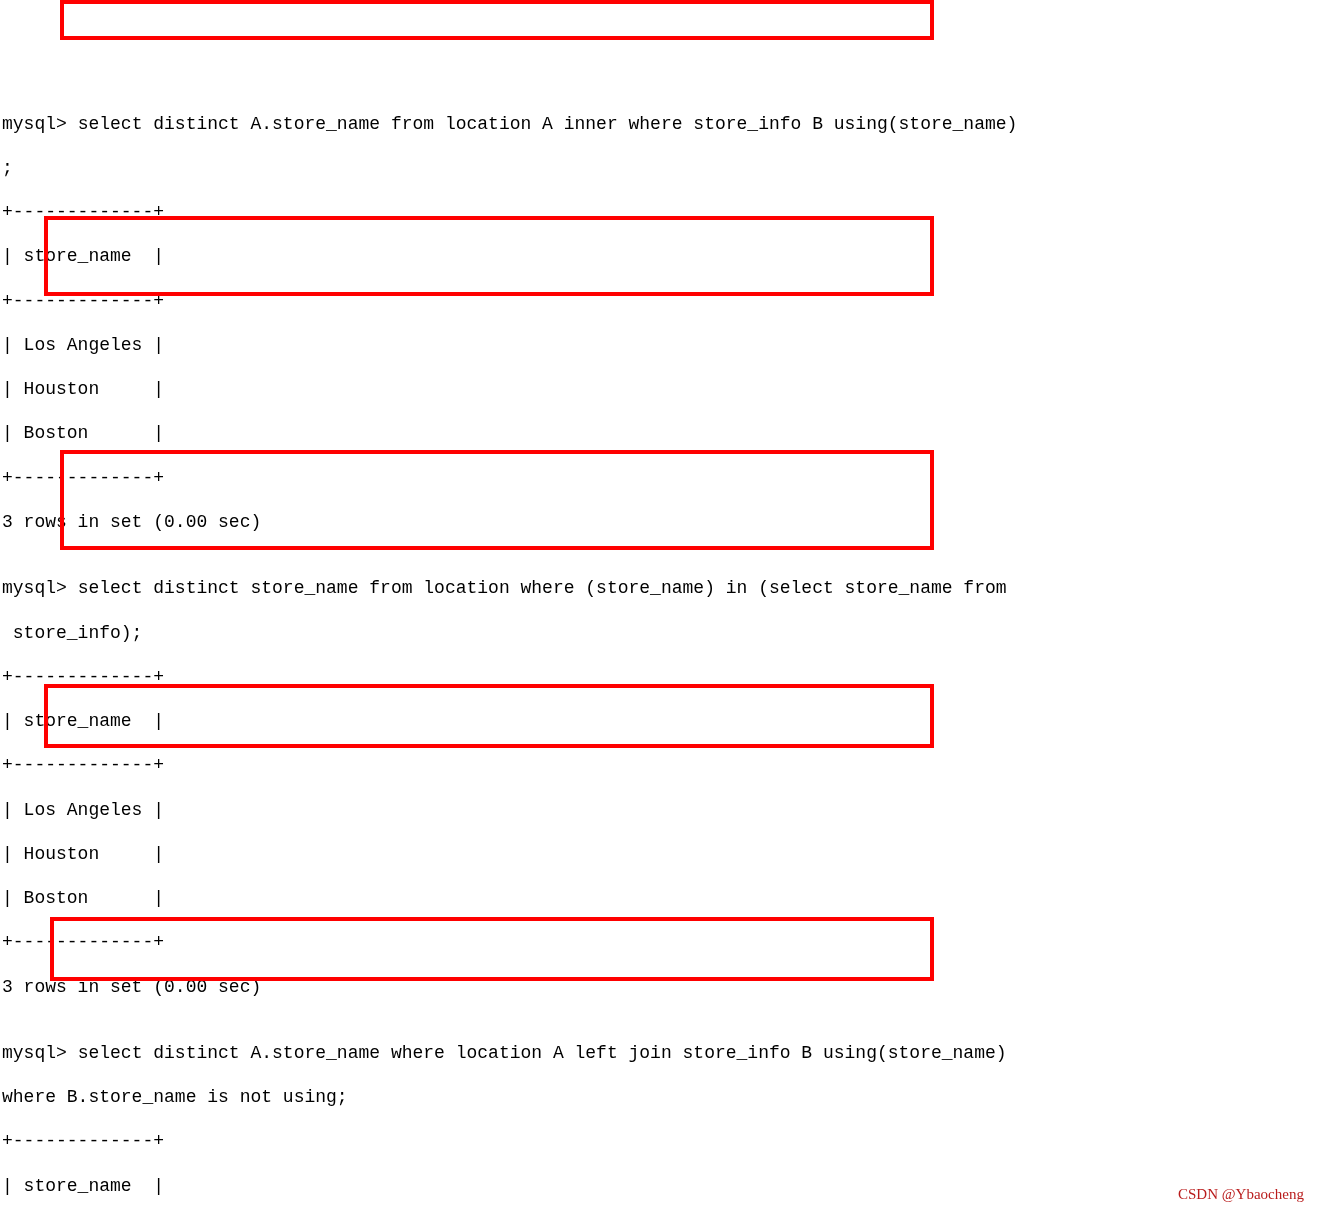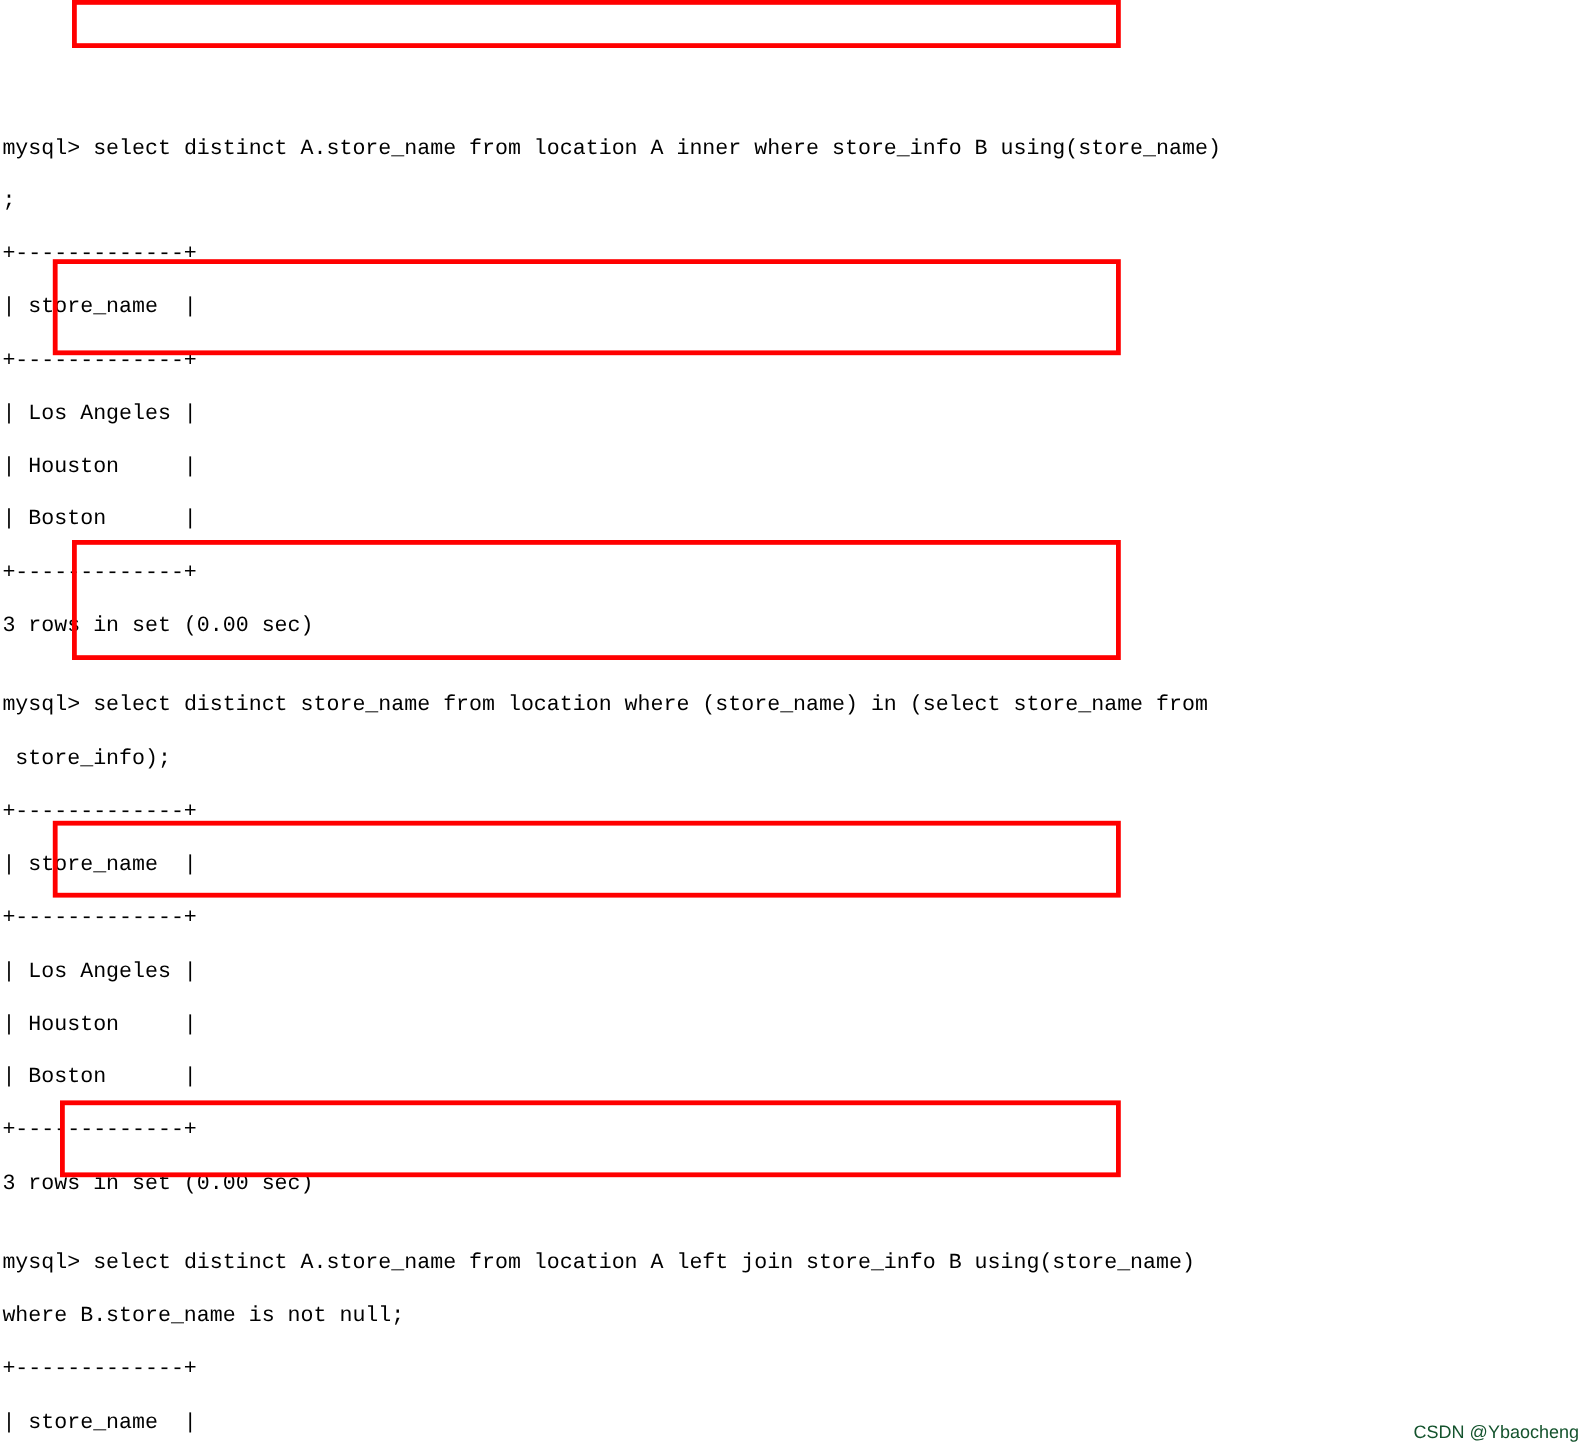--- a/index.html
+++ b/index.html
@@ -17,23 +17,23 @@
       display: block;
     }
     .highlight-box {
       position: absolute;
       border: 4px solid #ff0000;
       background: transparent;
       pointer-events: none;
     }
     .watermark {
       position: absolute;
-      font-family: Liberation Sans, sans-serif;
+      font-family: Liberation Serif, serif;
       font-size: 15px;
-      color: #14532d;
+      color: #b91c1c;
       white-space: nowrap;
     }
   </style>
 </head>
 <body>
 
 
 
 <div>
 <span class="line"><span>mysql&gt; </span><span>select distinct A.store_name from location A inner where store_info B using(store_name)</span></span>
@@ -51,22 +51,22 @@
 <span class="line"> store_info);</span>
 <span class="line">+-------------+</span>
 <span class="line">| store_name  |</span>
 <span class="line">+-------------+</span>
 <span class="line">| Los Angeles |</span>
 <span class="line">| Houston     |</span>
 <span class="line">| Boston      |</span>
 <span class="line">+-------------+</span>
 <span class="line">3 rows in set (0.00 sec)</span>
 <span class="line"></span>
-<span class="line"><span>mysql&gt; </span><span>select distinct A.store_name from location A left join store_info B using(store_name)</span></span>
-<span class="line">where B.store_name is not null;</span>
+<span class="line"><span>mysql&gt; </span><span>select distinct A.store_name where location A left join store_info B using(store_name)</span></span>
+<span class="line">where B.store_name is not using;</span>
 <span class="line">+-------------+</span>
 <span class="line">| store_name  |</span>
 
 
 
 
 
 
 <span class="line"></span>
 

